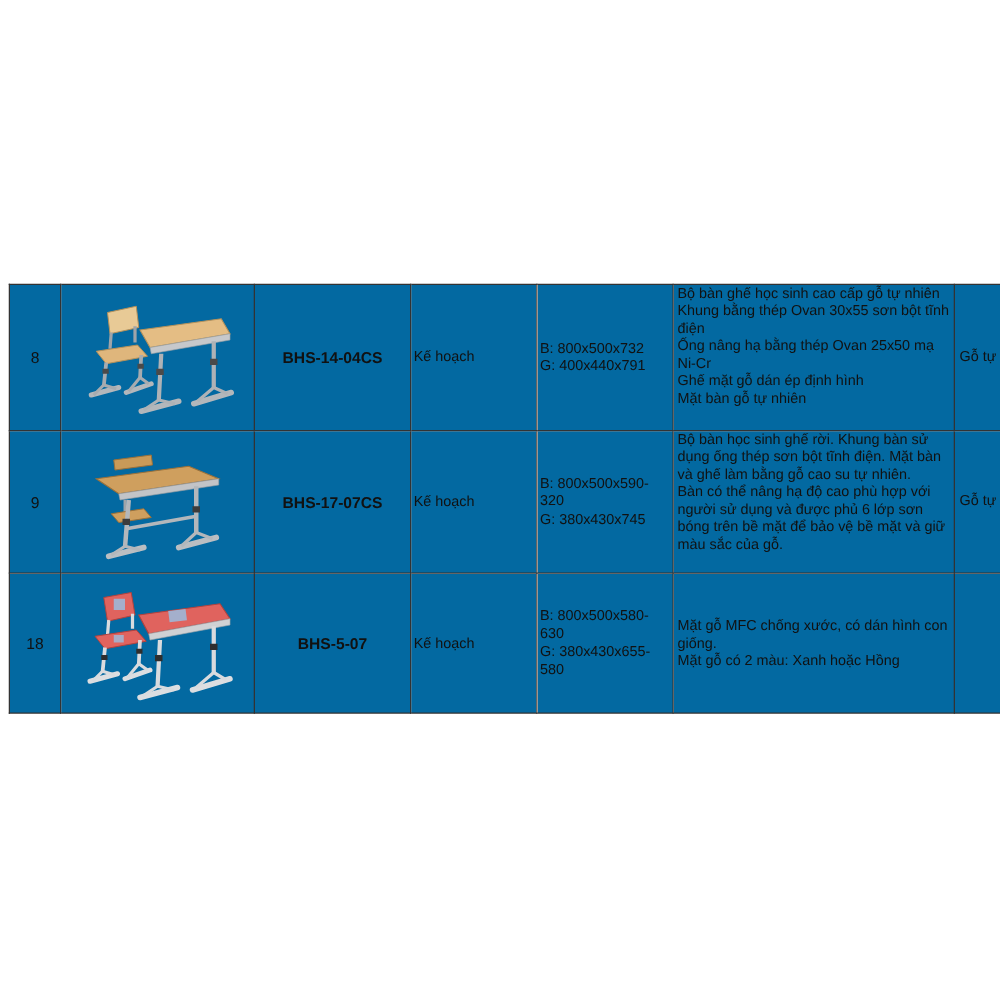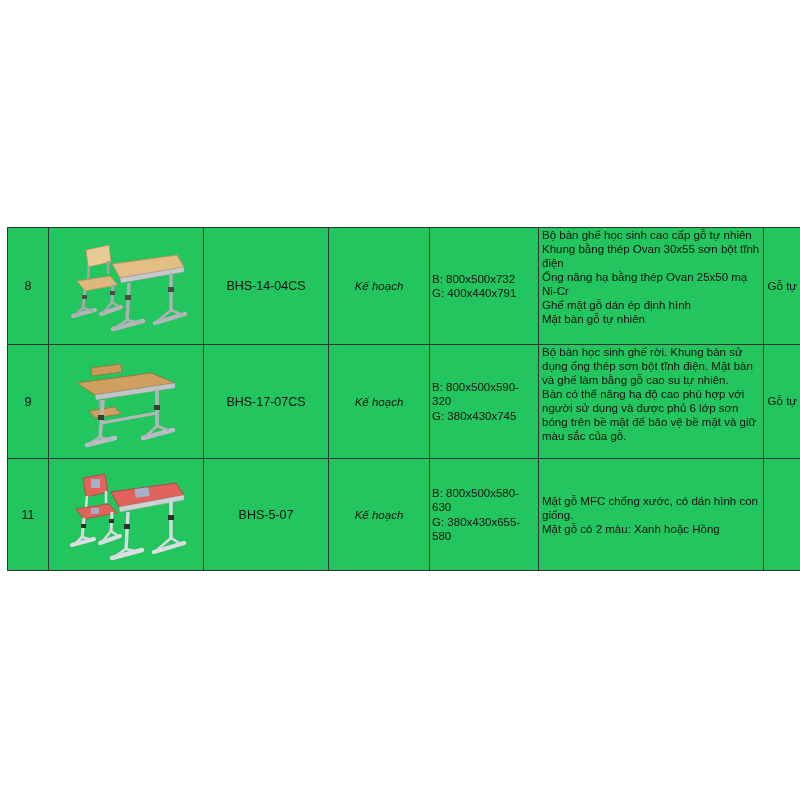--- a/index.html
+++ b/index.html
@@ -10,26 +10,26 @@
   .doc-table{
     position:absolute;left:7px;top:227px;width:788px;
     border-collapse:collapse;table-layout:fixed;
   }
   .doc-table td{
     border:1.5px solid #333333;
     vertical-align:middle;
     font-size:11.5px;
     padding:0 2px;
     overflow:hidden;
-    background:#22c55e;
+    background:#0369a1;
   }
   td.c-num{width:36px;text-align:center;font-size:12.5px;}
   td.c-img{width:150px;text-align:center;padding:2px;}
-  td.c-code{width:120px;text-align:center;font-weight:normal;font-size:12.5px;}
-  td.c-plan{width:96px;text-align:center;font-style:italic;}
+  td.c-code{width:120px;text-align:center;font-weight:bold;font-size:12.5px;}
+  td.c-plan{width:96px;text-align:left;}
   td.c-dims{width:104px;white-space:pre-line;line-height:14.5px;}
   td.c-desc{width:218px;text-align:left;vertical-align:top;white-space:pre-line;
             line-height:14px;padding:0 3px;}
   td.c-desc.vmid{vertical-align:middle;}
   td.c-mat{width:64px;text-align:center;line-height:14.5px;}
   tr.r8{height:117px;} tr.r9{height:114px;} tr.r10{height:112px;}
   svg{display:block;margin:0 auto;}
 </style>
 </head>
 <body>
@@ -101,21 +101,21 @@
       <td class="c-code">BHS-17-07CS</td>
       <td class="c-plan">Kế hoạch</td>
       <td class="c-dims">B: 800x500x590-320
 G: 380x430x745</td>
       <td class="c-desc">Bộ bàn học sinh ghế rời. Khung bàn sử dụng ống thép sơn bột tĩnh điện. Mặt bàn và ghế làm bằng gỗ cao su tự nhiên.
 Bàn có thể nâng hạ độ cao phù hợp với người sử dụng và được phủ 6 lớp sơn bóng trên bề mặt để bảo vệ bề mặt và giữ màu sắc của gỗ.</td>
       <td class="c-mat">Gỗ tự nhiên</td>
     </tr>
 
     <tr class="r10">
-      <td class="c-num">11</td>
+      <td class="c-num">18</td>
       <td class="c-img">
         <svg width="126" height="98" viewBox="0 0 126 98">
 
           <polygon points="20,12 42,8 45,26 23,31" fill="#e0635e" stroke="#b2423e" stroke-width="0.8"></polygon>
           <rect x="28" y="13" width="9" height="9" fill="#9db7d8" opacity="0.9"></rect>
           <path d="M24,30 L23,42 M43,25 L43,37" stroke="#d9dbde" stroke-width="2.6"></path>
 
           <polygon points="13,43 46,38 54,47 21,53" fill="#e0635e" stroke="#b2423e" stroke-width="0.8"></polygon>
           <rect x="28" y="42" width="8" height="6" fill="#9db7d8" opacity="0.85"></rect>
 

